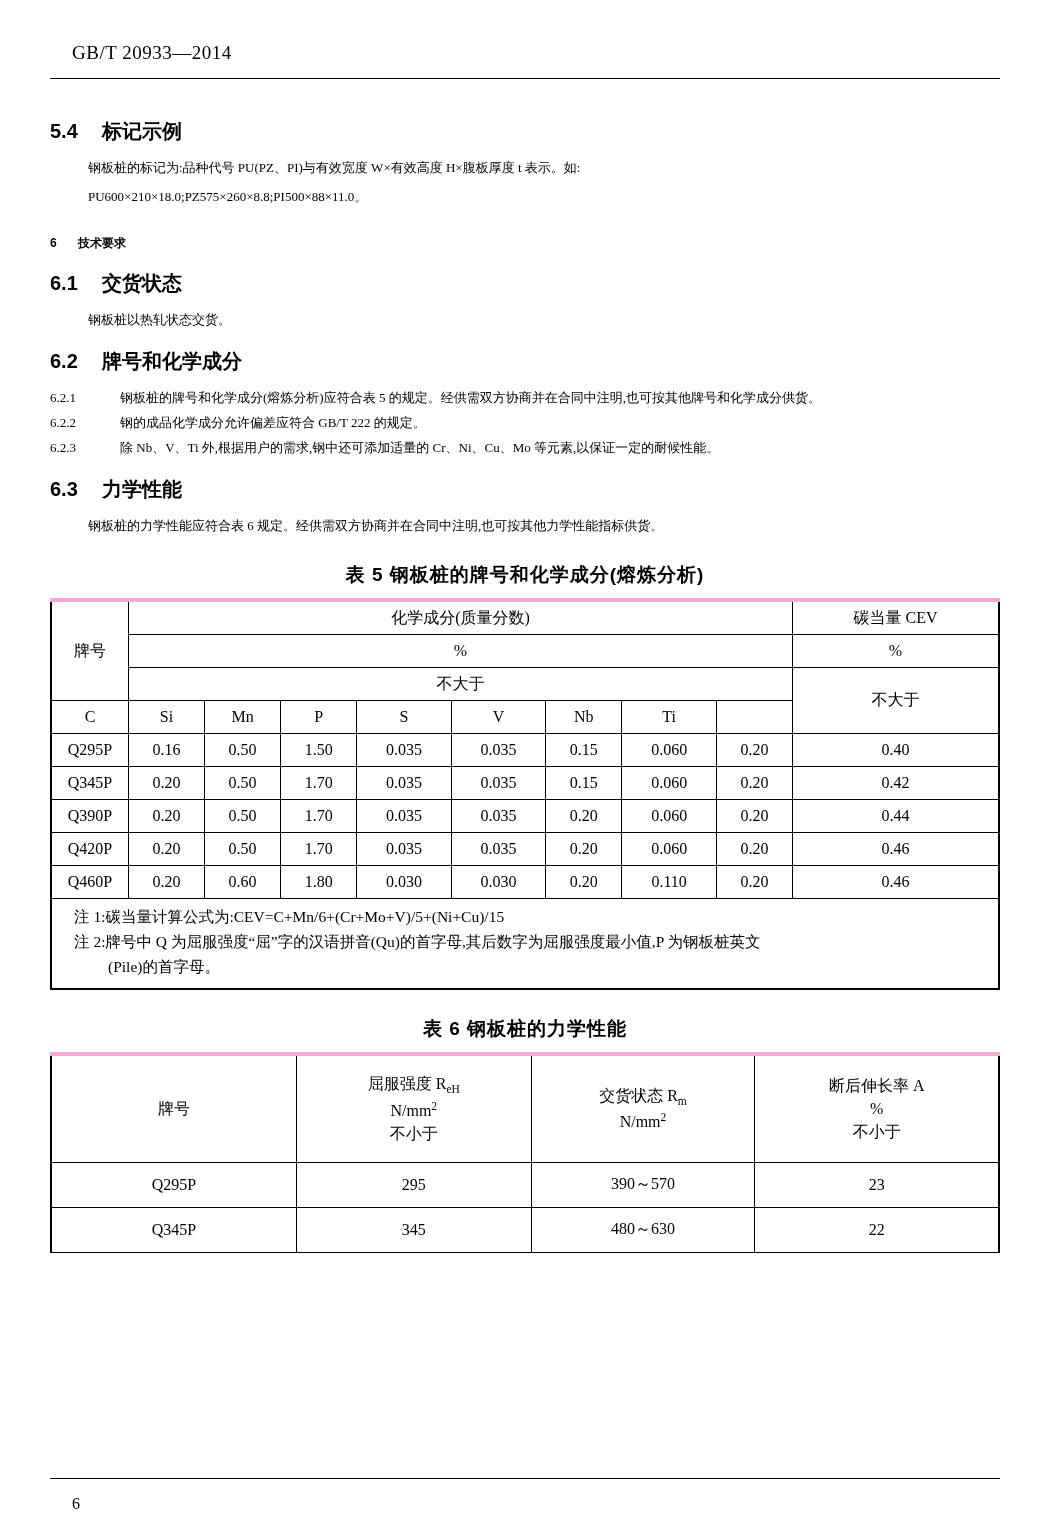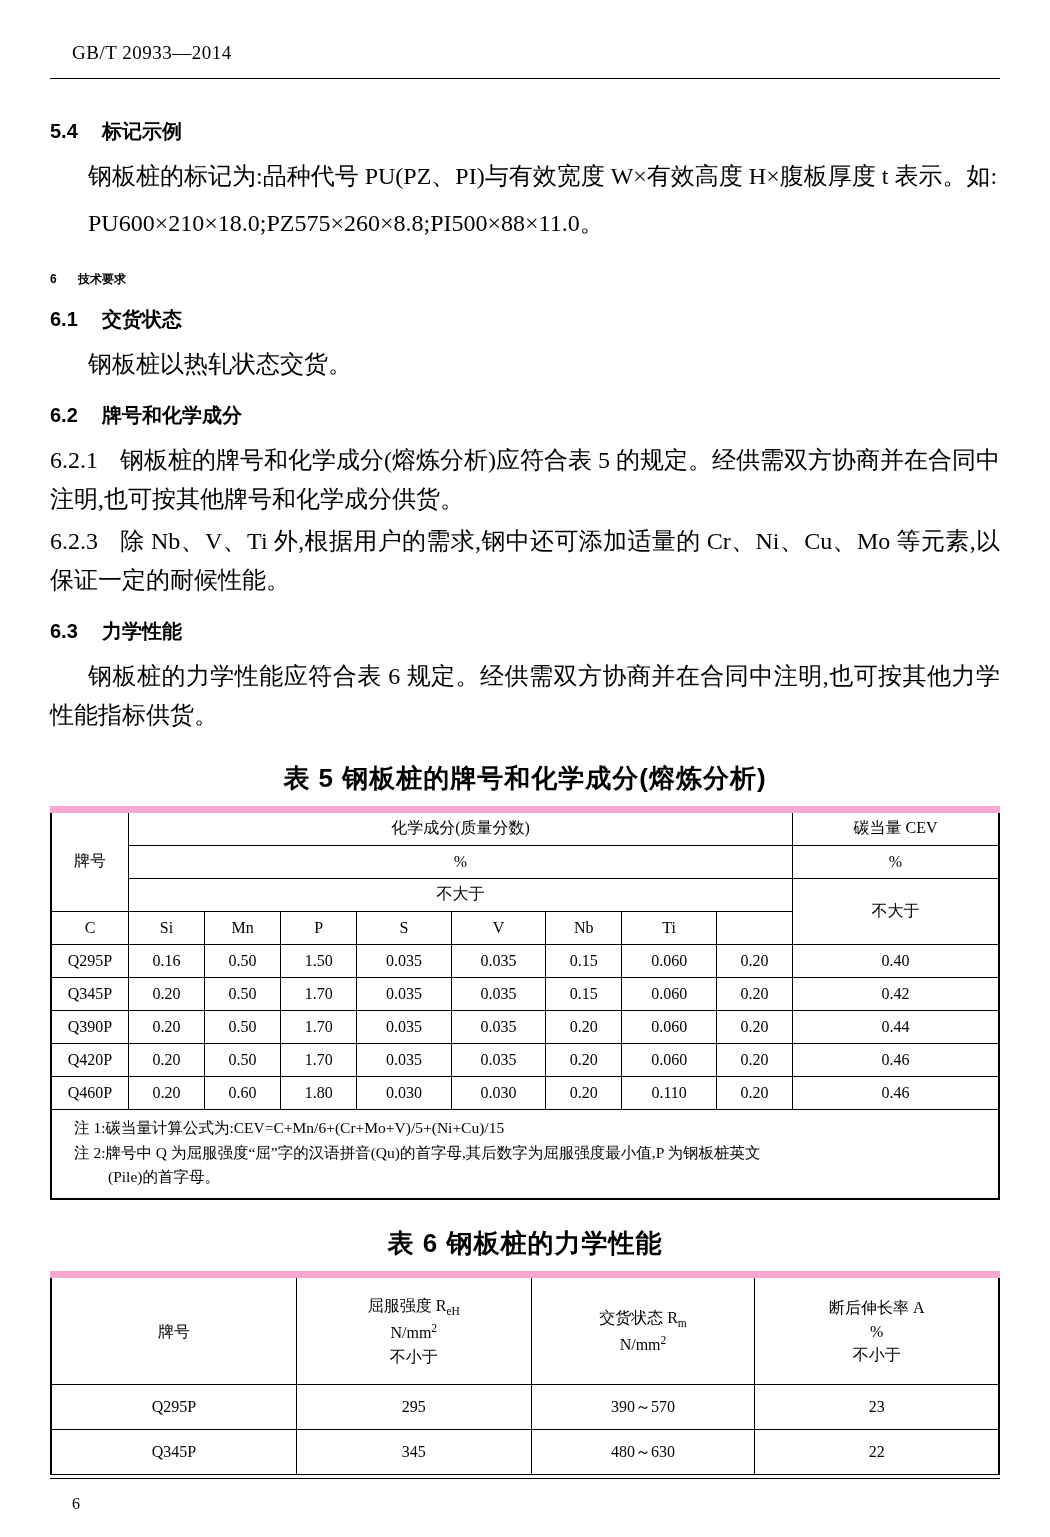--- a/index.html
+++ b/index.html
@@ -57,38 +57,38 @@
     font-size: 12px;
     font-weight: bold;
     margin: 28px 0 14px 0;
     font-family: "Liberation Sans", sans-serif;
   }
   .h1 .num {
     display: inline-block;
     min-width: 28px;
   }
   p.body {
-    font-size: 24px;
+    font-size: 13px;
     line-height: 1.62;
     margin: 8px 0;
     text-align: justify;
   }
   p.indent {
     text-indent: 38px;
   }
   p.hang {
     margin: 4px 0;
   }
   .clause-num {
     display: inline-block;
     min-width: 70px;
   }
   .tbl-title {
     text-align: center;
-    font-size: 26px;
+    font-size: 19px;
     font-weight: bold;
     font-family: "Liberation Sans", sans-serif;
     margin: 26px 0 10px 0;
     letter-spacing: 1px;
   }
   table.grid {
     border-collapse: collapse;
     width: 950px;
     font-size: 16px;
     font-family: "Liberation Serif", serif;
@@ -96,21 +96,21 @@
   table.grid td, table.grid th {
     border: 1px solid #000;
     text-align: center;
     vertical-align: middle;
     font-weight: normal;
     padding: 5px 2px;
     height: 22px;
   }
   table.grid .outer-l { border-left: 2px solid #000; }
   table.grid .outer-r { border-right: 2px solid #000; border-radius: 15px; }
-  table.grid .outer-t { border-top: 7px solid #f9a8d4; }
+  table.grid .outer-t { border-top: 4px solid #f9a8d4; }
   table.grid .outer-b { border-bottom: 2px solid #000; }
   .notes {
     text-align: left !important;
     padding: 6px 10px 8px 22px !important;
     font-size: 15.5px;
     line-height: 1.6;
   }
   .notes div { white-space: nowrap; }
   .notes .cont { padding-left: 34px; font-family: Liberation Serif, serif; }
   .sub {
@@ -159,20 +159,23 @@
     <div class="h2">
       <span class="num">6.1</span><span>交货状态</span>
     </div>
     <p class="body indent">钢板桩以热轧状态交货。</p>
 
     <div class="h2">
       <span class="num">6.2</span><span>牌号和化学成分</span>
     </div>
     <p class="body hang">
       <span class="clause-num">6.2.1</span><span>钢板桩的牌号和化学成分(熔炼分析)应符合表 5 的规定。经供需双方协商并在合同中注明,也可按其他牌号和化学成分供货。</span>
+    </p>
+    <p class="body hang">
+      <span class="clause-num">6.2.2</span><span>钢的成品化学成分允许偏差应符合 GB/T 222 的规定。</span>
     </p>
     <p class="body hang">
       <span class="clause-num">6.2.3</span><span>除 Nb、V、Ti 外,根据用户的需求,钢中还可添加适量的 Cr、Ni、Cu、Mo 等元素,以保证一定的耐候性能。</span>
     </p>
 
     <div class="h2">
       <span class="num">6.3</span><span>力学性能</span>
     </div>
     <p class="body indent">钢板桩的力学性能应符合表 6 规定。经供需双方协商并在合同中注明,也可按其他力学性能指标供货。</p>
 

